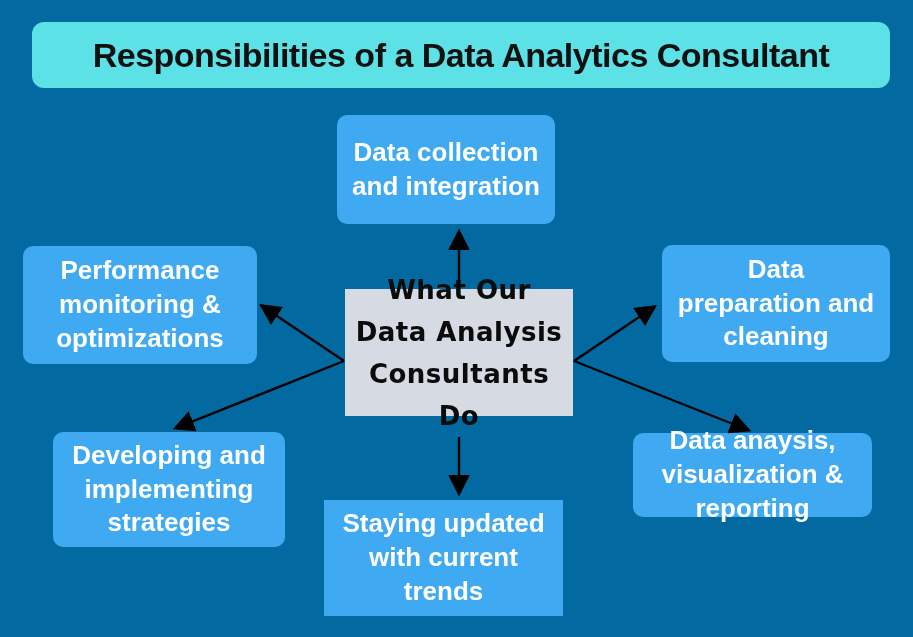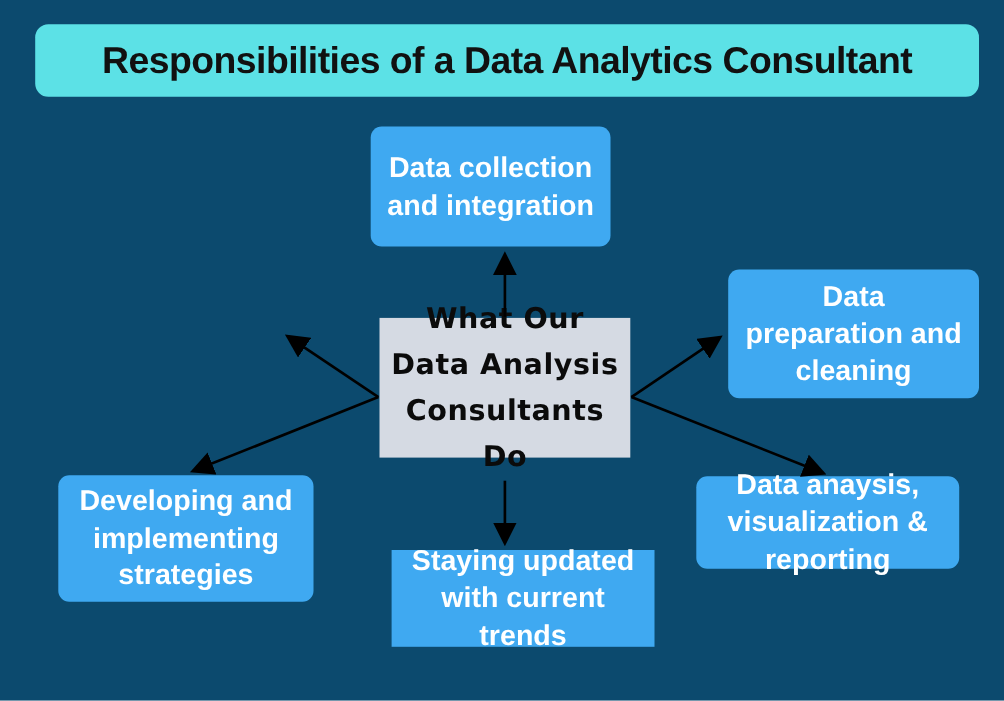--- a/index.html
+++ b/index.html
@@ -1,19 +1,19 @@
 <!DOCTYPE html>
 <html style="--banner-bg: #5ce1e6; --node-bg: #3fa9f1; --node-text: #ffffff; --center-bg: #d5dae3;"><head>
 <meta charset="utf-8">
 <style>
   html,body{margin:0;padding:0;background:#ffffff;}
   .stage{
     position:relative;
     width:913px;height:637px;
-    background:#0c4a6e;
+    background:#0369a1;
     overflow:hidden;
     font-family:"Liberation Sans", sans-serif;
   }
   .banner{
     position:absolute;
     left:32px;top:22px;width:858px;height:66px;
     background:var(--banner-bg,#5ce1e6);
     border-radius:12px;
     display:flex;align-items:center;justify-content:center;
   }
@@ -29,21 +29,21 @@
     text-align:center;
     color:var(--node-text,#ffffff);
     font-size:26px;font-weight:bold;line-height:1.3;
     white-space:pre-line;
   }
   .node-top{left:337px;top:115px;width:218px;height:109px;}
   .node-left-top{left:23px;top:246px;width:234px;height:118px;}
   .node-right-top{left:662px;top:245px;width:228px;height:117px;}
   .node-left-bottom{left:53px;top:432px;width:232px;height:115px;}
   .node-right-bottom{left:633px;top:433px;width:239px;height:84px;}
-  .node-bottom{left:356px;top:500px;width:239px;height:88px;border-radius:0;}
+  .node-bottom{left:324px;top:500px;width:239px;height:116px;border-radius:0;}
   .center-box{
     position:absolute;
     left:345px;top:289px;width:228px;height:127px;
     background:var(--center-bg,#d5dae3);
     display:flex;align-items:center;justify-content:center;
     text-align:center;
     color:#0b0b0b;
     font-family:"DejaVu Sans", sans-serif;
     font-size:26px;font-weight:bold;line-height:42px;
     letter-spacing:0.5px;
@@ -58,20 +58,23 @@
 <body>
 
 <div class="stage">
 
   <div class="banner">
     <div class="banner-title">Responsibilities of a Data Analytics Consultant</div>
   </div>
 
   <div class="node node-top">Data collection
 and integration</div>
+  <div class="node node-left-top">Performance
+monitoring &amp;
+optimizations</div>
   <div class="node node-right-top">Data
 preparation and
 cleaning</div>
   <div class="node node-left-bottom">Developing and
 implementing
 strategies</div>
   <div class="node node-right-bottom">Data anaysis,
 visualization &amp;
 reporting</div>
   <div class="node node-bottom">Staying updated

